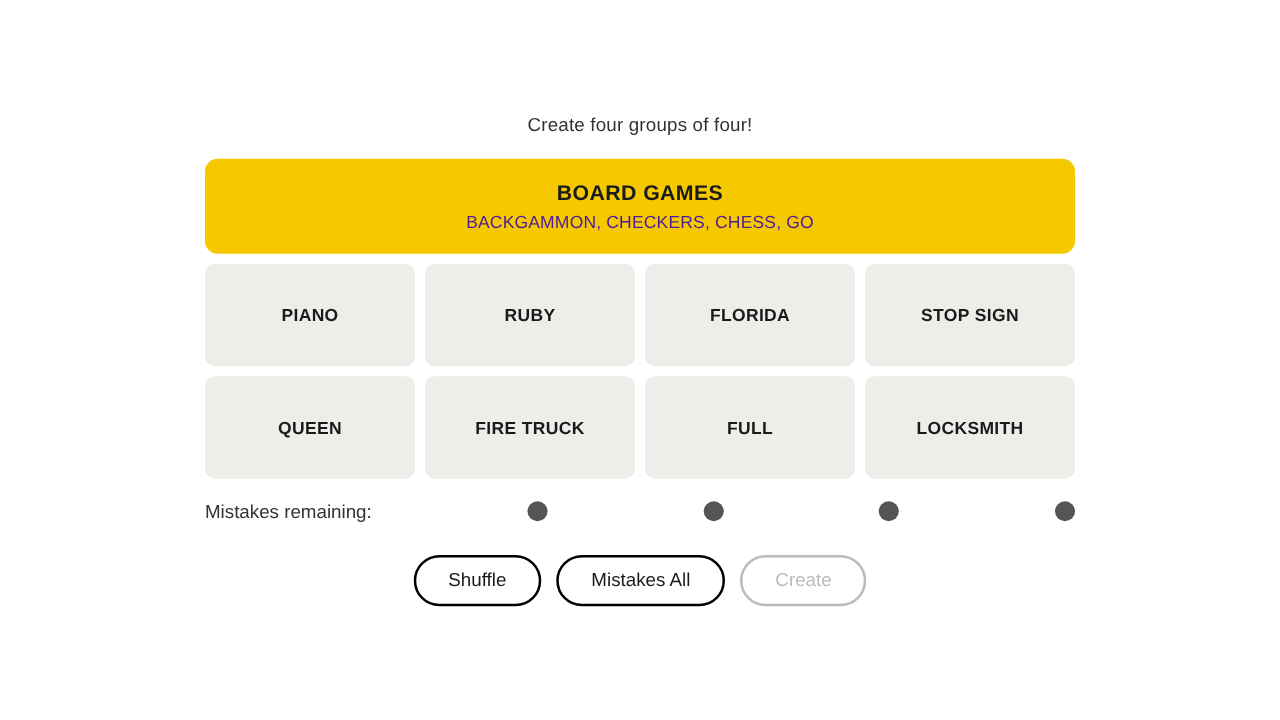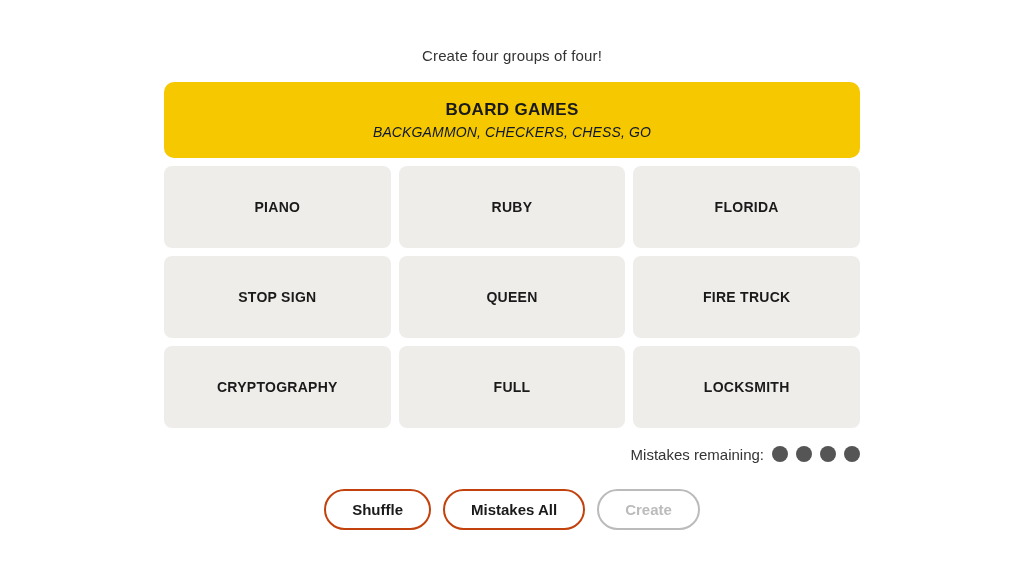--- a/index.html
+++ b/index.html
@@ -39,29 +39,28 @@
     }
     .solved-category .cat-title {
       font-size: 17px;
       font-weight: 800;
       color: #1a1a1a;
       letter-spacing: 0.02em;
       text-transform: uppercase;
     }
     .solved-category .cat-items {
       font-size: 14px;
-      color: #0f172a;
+      color: #4c1d95;
       margin-top: 4px;
       letter-spacing: 0.01em;
       text-transform: uppercase;
-      font-style: italic;
     }
     .grid {
       display: grid;
-      grid-template-columns: repeat(3, 1fr);
+      grid-template-columns: repeat(4, 1fr);
       gap: 8px;
     }
     .grid-cell {
       background: #efedea;
       border-radius: 8px;
       display: flex;
       align-items: center;
       justify-content: center;
       padding: 22px 10px;
       cursor: pointer;
@@ -73,21 +72,21 @@
       font-size: 14px;
       font-weight: 800;
       color: #1a1a1a;
       text-align: center;
       letter-spacing: 0.02em;
       text-transform: uppercase;
     }
     .mistakes-row {
       display: flex;
       align-items: center;
-      justify-content: flex-end;
+      justify-content: space-between;
       gap: 8px;
       margin-top: 10px;
     }
     .mistakes-label {
       font-size: 15px;
       color: #333;
     }
     .mistake-dot {
       width: 16px;
       height: 16px;
@@ -96,24 +95,24 @@
       display: inline-block;
     }
     .buttons-row {
       display: flex;
       justify-content: center;
       gap: 12px;
       margin-top: 18px;
     }
     .btn {
       border-radius: 30px;
-      border: 2px solid #c2410c;
+      border: 2px solid #000000;
       background: #fff;
       font-size: 15px;
-      font-weight: 700;
+      font-weight: 400;
       color: #1a1a1a;
       padding: 10px 26px;
       cursor: pointer;
       transition: background 0.1s;
       text-align: right;
     }
     .btn-disabled {
       border-color: #bbb;
       color: #bbb;
       cursor: default;
@@ -145,23 +144,20 @@
       <div class="grid-cell">
         <span class="cell-text">STOP SIGN</span>
       </div>
       <div class="grid-cell">
         <span class="cell-text">QUEEN</span>
       </div>
       <div class="grid-cell">
         <span class="cell-text">FIRE TRUCK</span>
       </div>
       <div class="grid-cell">
-        <span class="cell-text">CRYPTOGRAPHY</span>
-      </div>
-      <div class="grid-cell">
         <span class="cell-text">FULL</span>
       </div>
       <div class="grid-cell">
         <span class="cell-text">LOCKSMITH</span>
       </div>
     </div>
 
     <div class="mistakes-row">
       <span class="mistakes-label">Mistakes remaining:</span>
       <span class="mistake-dot"></span>

